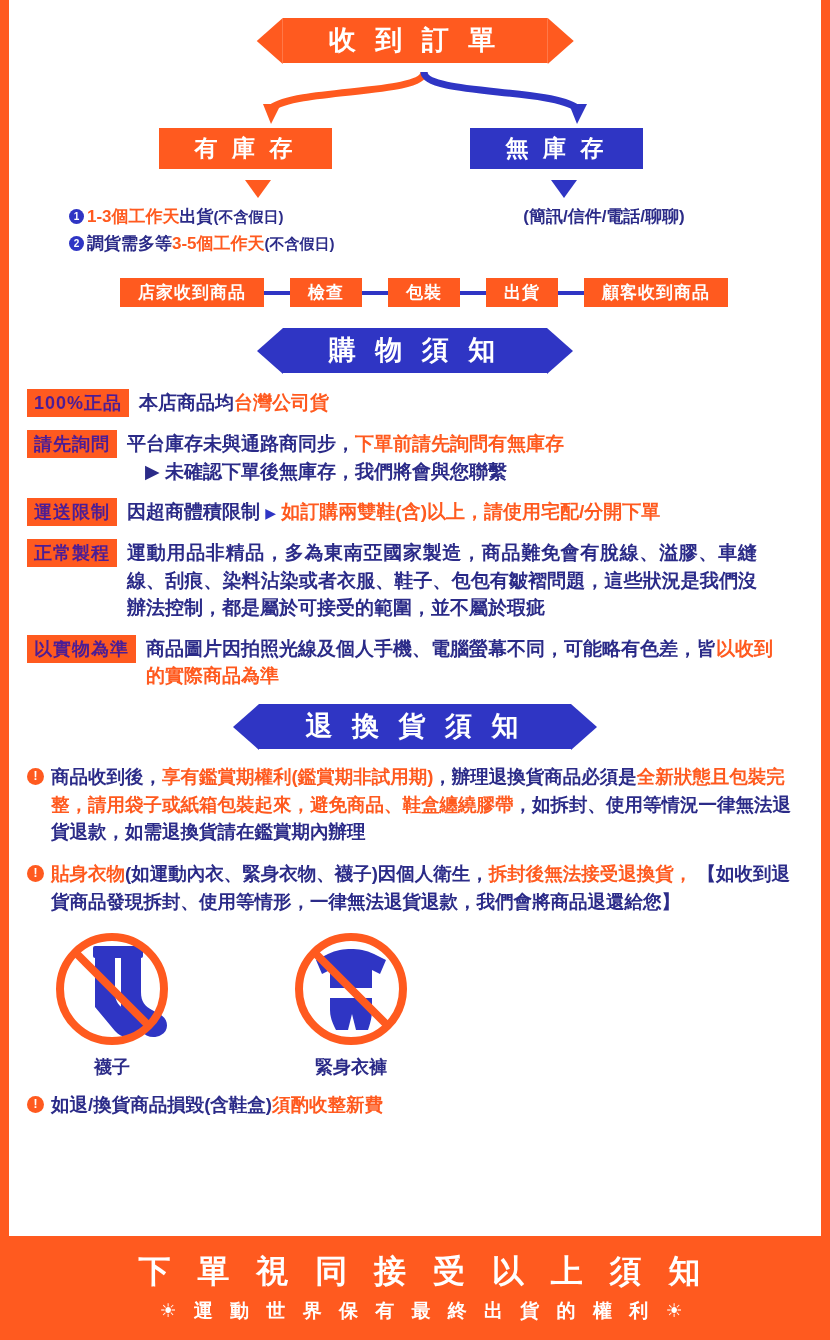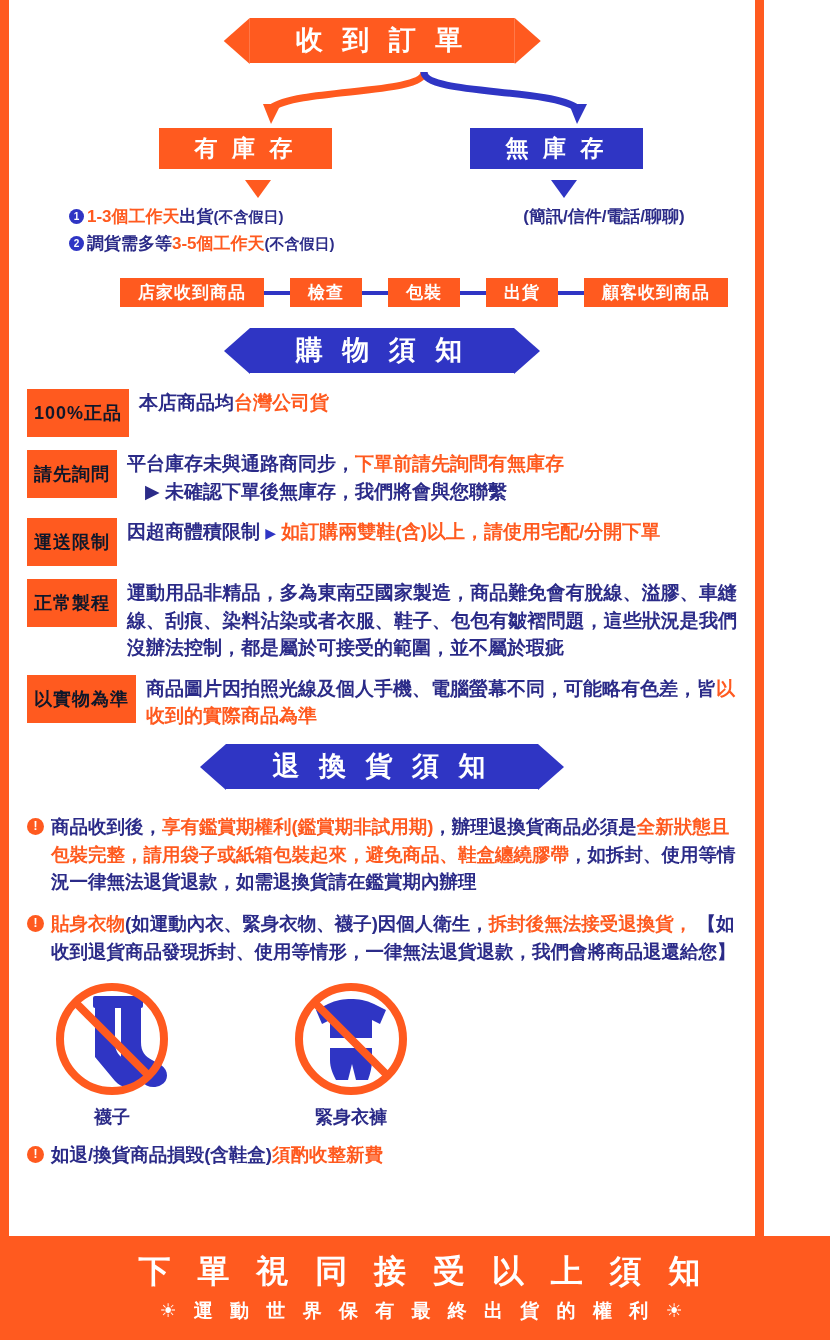--- a/index.html
+++ b/index.html
@@ -5,21 +5,21 @@
   html,body{margin:0;padding:0;}
   body{
     width:830px;height:1340px;
     background:#ffffff;
     font-family:"Liberation Sans","DejaVu Sans",sans-serif;
     color:#2b2b88;
     position:relative;
     overflow:hidden;
   }
   .page{
-    width:764px;height:1340px;position:relative;
+    width:830px;height:1340px;position:relative;
     border-left:9px solid #ff5a1f;
     border-right:9px solid #ff5a1f;
     box-sizing:border-box;
     background:#fff;
   }
   
   .ribbon{
     position:relative;display:inline-block;
     padding:7px 46px 7px 46px;
     color:#fff;font-weight:bold;letter-spacing:6px;
@@ -74,22 +74,22 @@
   .chain .cbox{
     background:#ff5a1f;color:#fff;font-weight:bold;font-size:17px;
     padding:3px 18px;white-space:nowrap;letter-spacing:1px;
   }
   .chain .conn{height:4px;background:#2f35c4;width:26px;}
 
   
   .sec{padding:0 18px;}
   .row{display:flex;align-items:flex-start;margin-bottom:13px;}
   .tag{
-    flex:0 0 auto;background:#ff5a1f;color:#0f172a;font-weight:bold;
-    font-size:18px;padding:12px 7px;white-space:nowrap;margin-right:10px;
+    flex:0 0 auto;background:#ff5a1f;color:#4c1d95;font-weight:bold;
+    font-size:18px;padding:2px 7px;white-space:nowrap;margin-right:10px;
     letter-spacing:1px;
   }
   .rowtext{font-size:19px;font-weight:bold;line-height:1.45;color:#2b2b88;}
   .rowtext .sub{display:block;}
   .tri{color:#2f35c4;font-size:14px;}
   .justify{text-align:justify;text-justify:inter-ideograph;}
 
   
   .bullet{display:flex;align-items:flex-start;margin-bottom:14px;}
   .bicon{
@@ -203,21 +203,21 @@
     </div>
 
     <div class="row">
       <span class="tag">以實物為準</span>
       <div class="rowtext" style="max-width:640px;">
         <span>商品圖片因拍照光線及個人手機、電腦螢幕不同，可能略有色差，皆</span><span class="orange-t">以收到的實際商品為準</span>
       </div>
     </div>
   </div>
 
-  <div class="center" style="margin-top:14px;margin-bottom:24px;">
+  <div class="center" style="margin-top:14px;margin-bottom:14px;">
     <span class="ribbon blue">退 換 貨 須 知</span>
   </div>
 
   <div class="sec">
 
     <div class="bullet">
       <span class="bicon">!</span>
       <div class="btext" style="max-width:770px;">
         <span>商品收到後，</span><span class="orange-t">享有鑑賞期權利(鑑賞期非試用期)</span><span>，辦理退換貨商品必須是</span><span class="orange-t">全新狀態且包裝完整，請用袋子或紙箱包裝起來，避免商品、鞋盒纏繞膠帶</span><span>，如拆封、使用等情況一律無法退貨退款，如需退換貨請在鑑賞期內辦理</span>
       </div>

